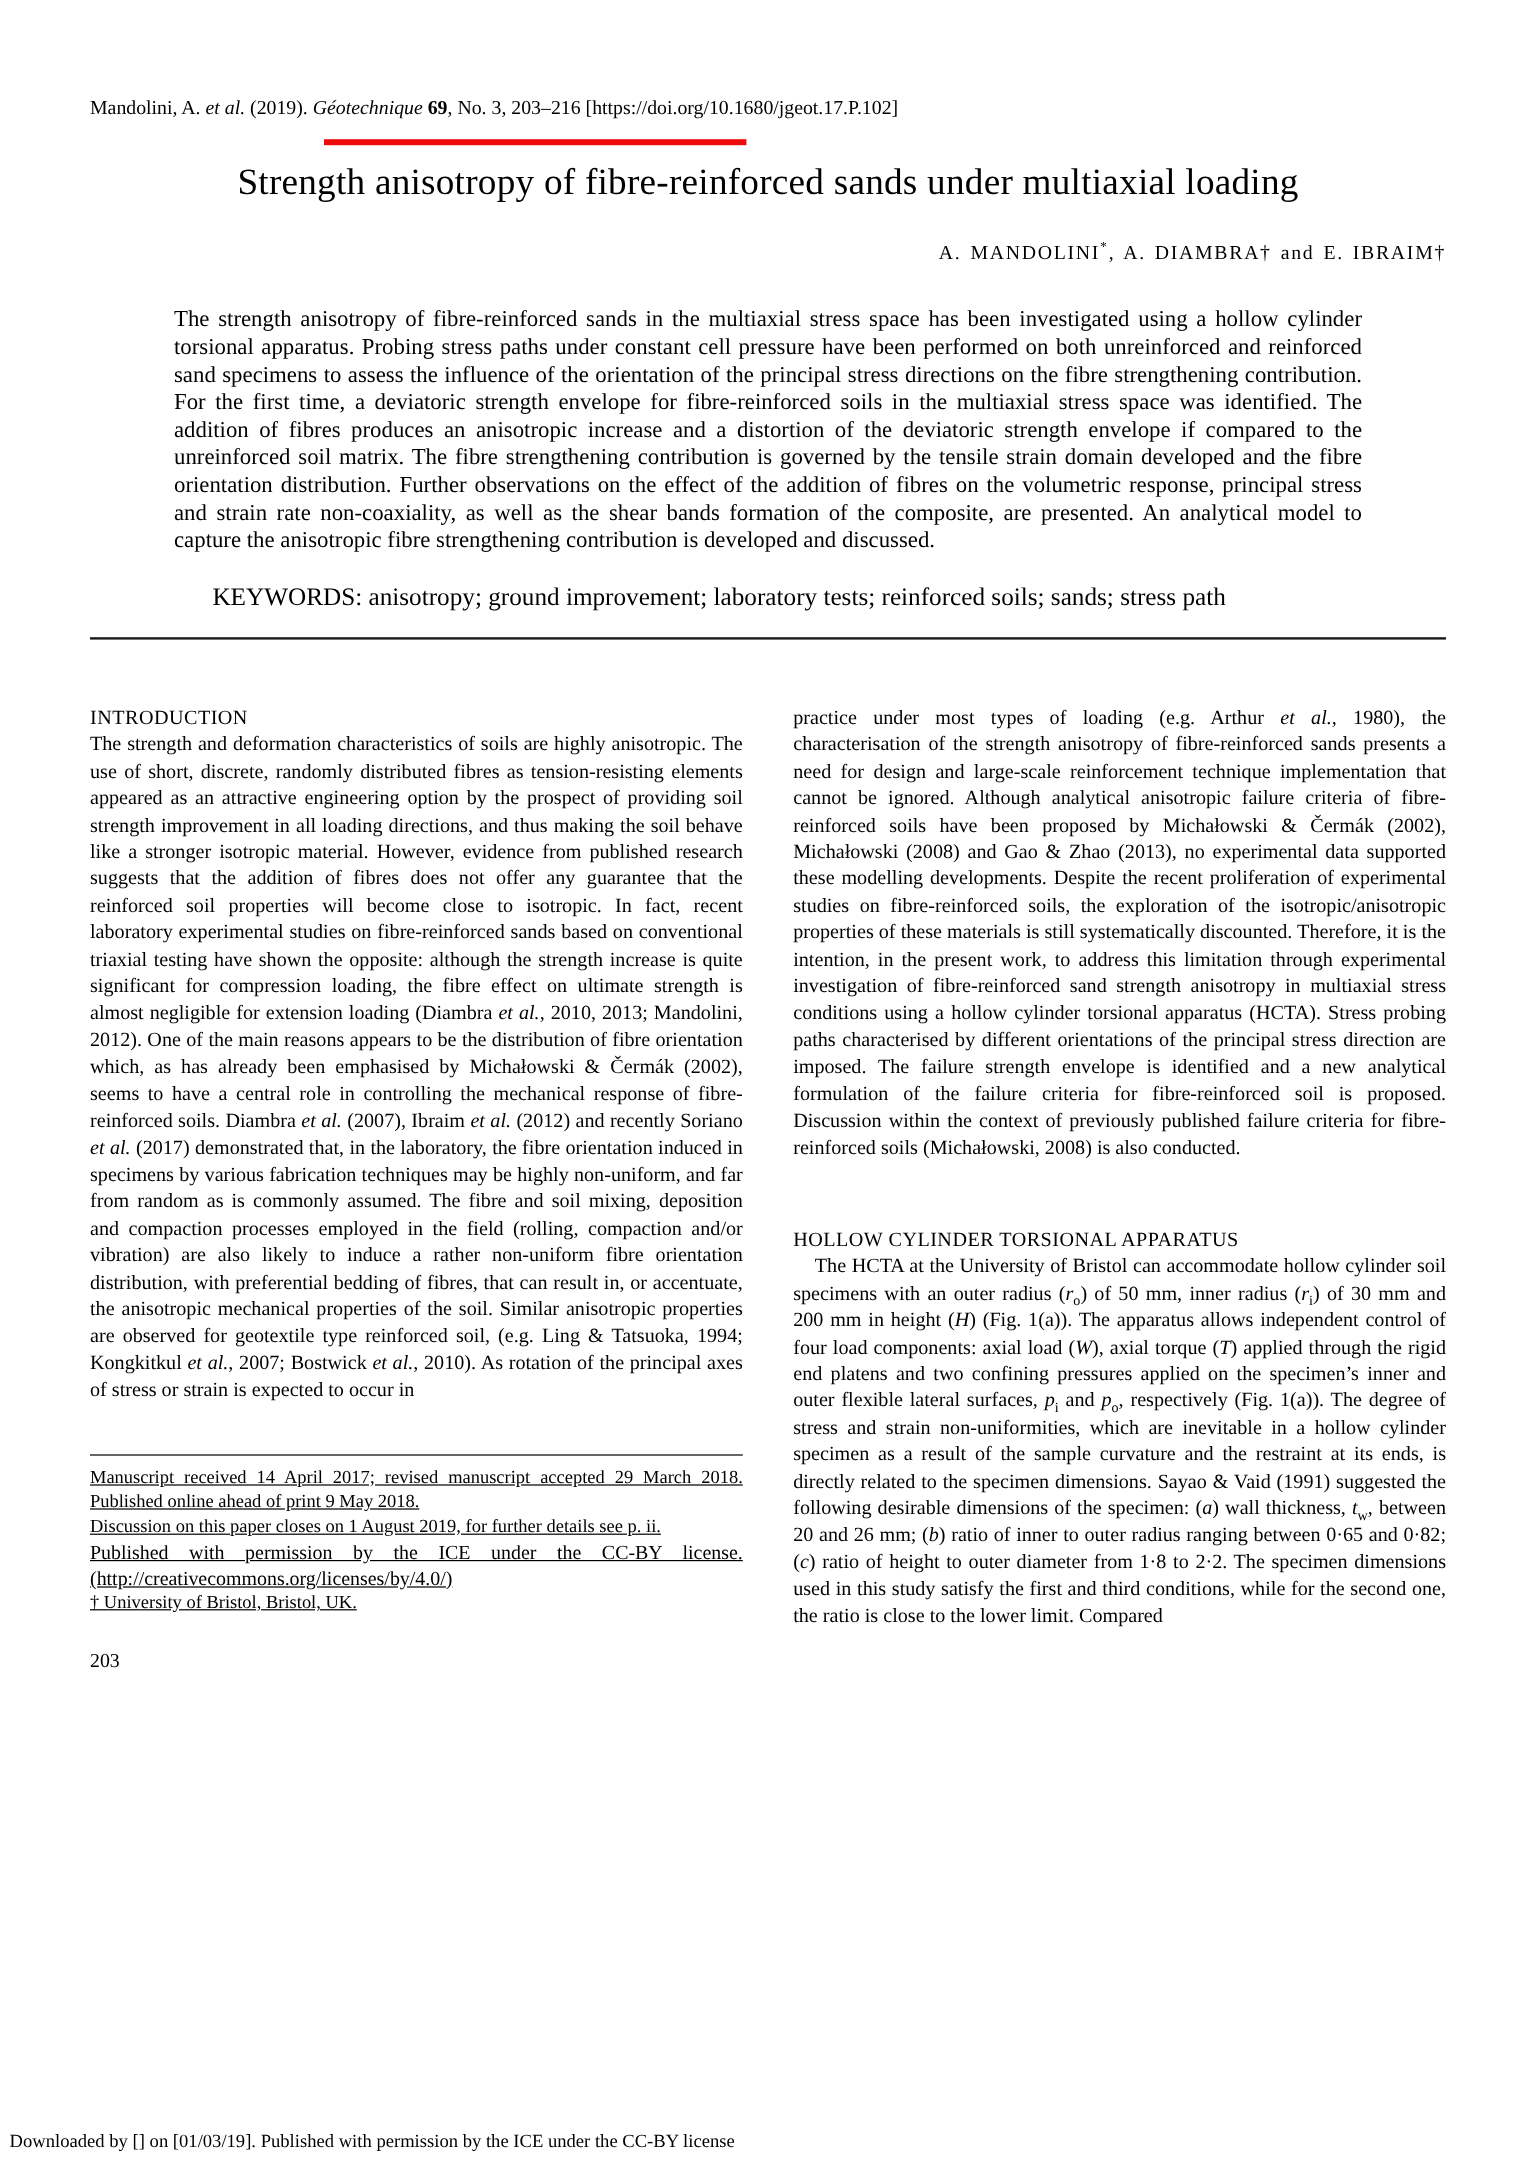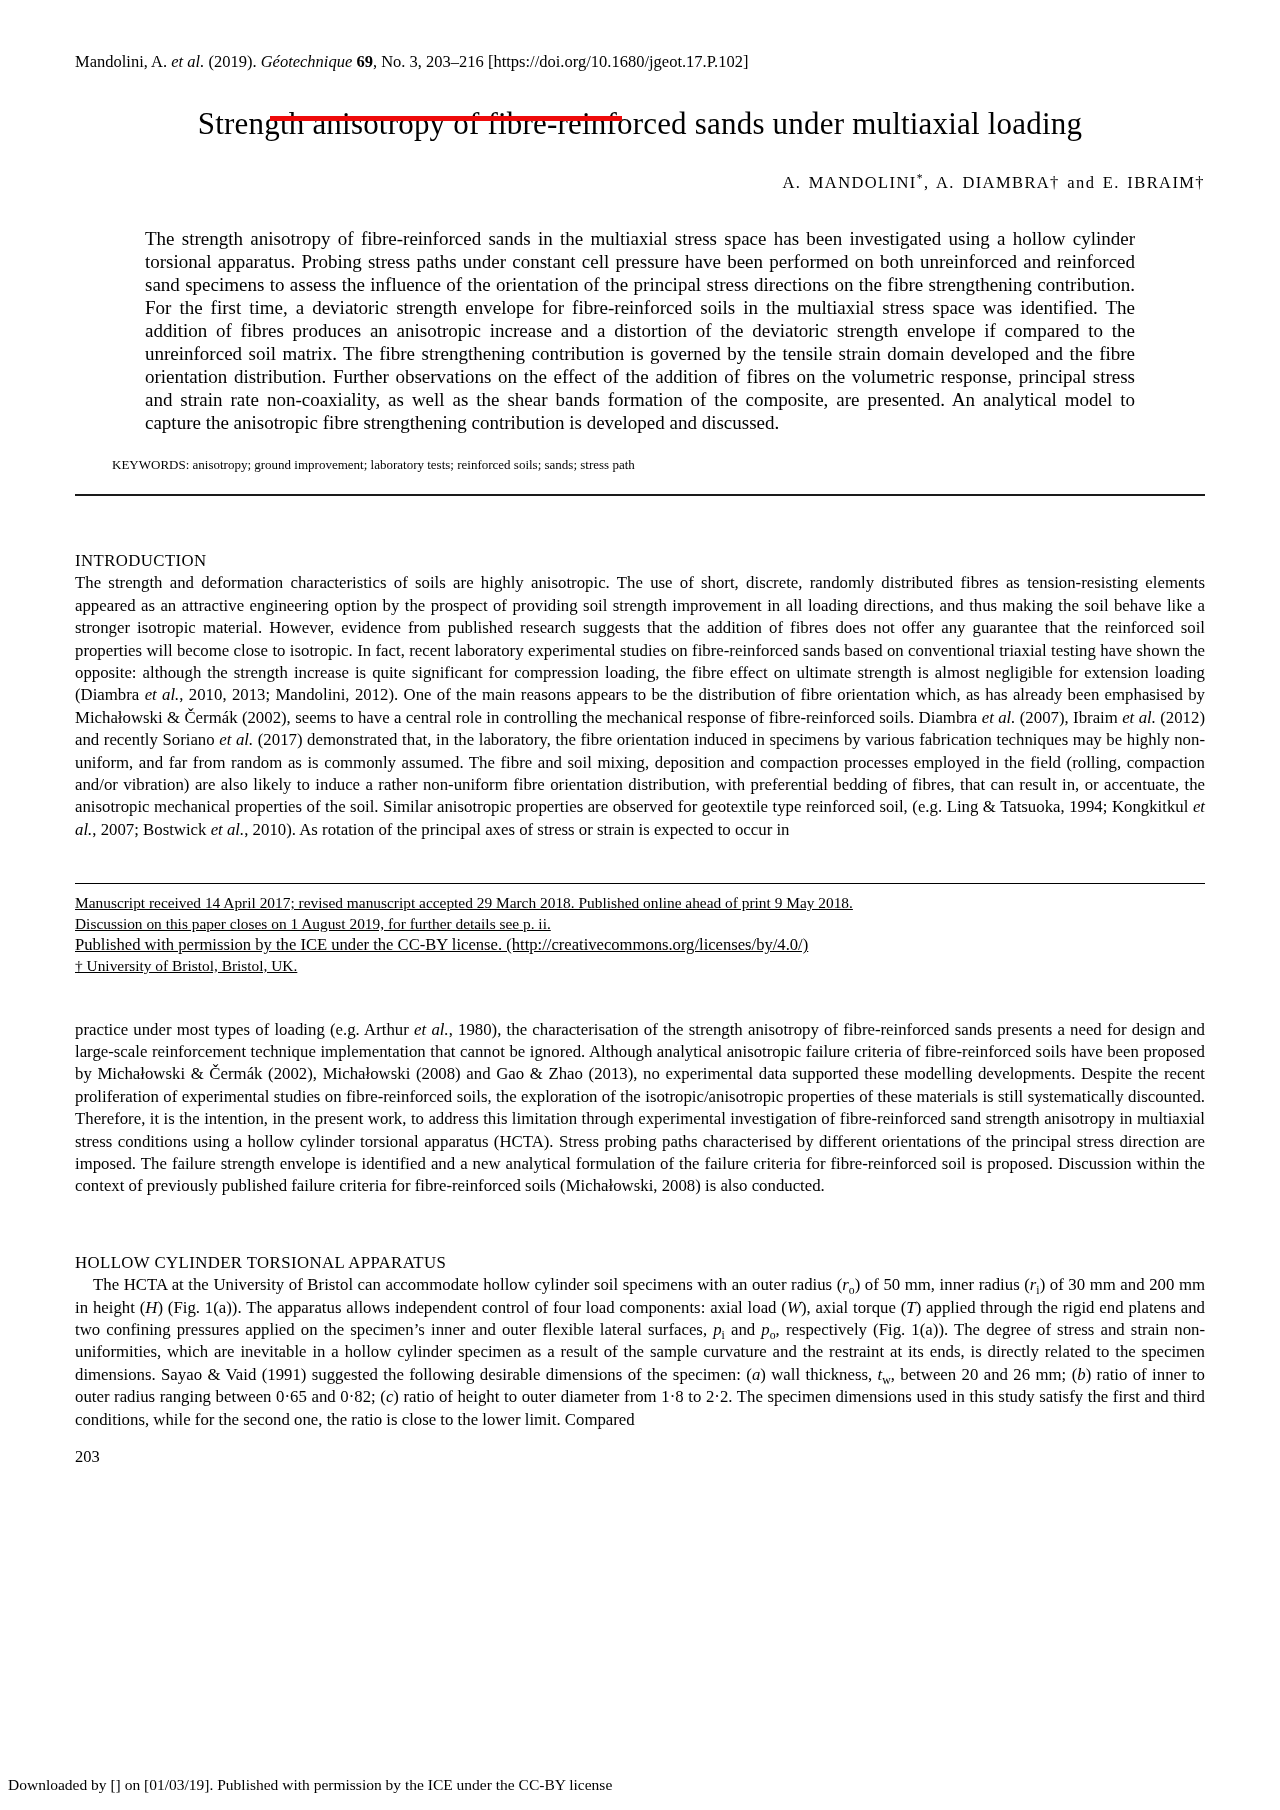--- a/index.html
+++ b/index.html
@@ -7,21 +7,21 @@
   .page {
     position:relative;
     width:1280px;
     height:1810px;
     background:#ffffff;
     color:#000000;
     font-family:"Liberation Serif", "DejaVu Serif", serif;
     overflow:hidden;
     margin:0 auto;
   }
-  .content { padding:52px 75px 0 75px; }
+  .content { padding:80px 75px 0 75px; }
   .citation { font-size:16.5px; line-height:20px; }
   .red-underline {
     position:absolute;
     left:270px; top:116px;
     width:352px; height:5px;
     background:#ee0a0a;
   }
   .title {
     text-align:center;
     font-size:31px;
@@ -35,23 +35,23 @@
     margin-top:31px;
     letter-spacing:1.4px;
     word-spacing:2px;
   }
   .abstract {
     margin:34px 70px 0 70px;
     text-align:justify;
     font-size:19px;
     line-height:23px;
   }
-  .keywords-line { margin:23px 70px 0 37px; font-size:13px; }
+  .keywords-line { margin:23px 70px 0 102px; font-size:21px; }
   .section-rule { margin-top:21px; border-top:2px solid #1a1a1a; }
-  .columns { display:flex; gap:42px; margin-top:54px;flex-direction:column; }
+  .columns { display:flex; gap:42px; margin-top:54px; }
   .col { flex:1; min-width:0; font-size:16.8px; line-height:22.4px; }
   .body-par { text-align:justify; }
   .heading { font-size:16.8px; font-weight:normal; letter-spacing:0.4px; }
   .hcta-heading { margin-top:54px; }
   .indent { text-indent:18px; }
   .footnote-block {
     margin-top:42px;
     border-top:1.5px solid #000;
     padding-top:9px;
     font-size:15.4px;

